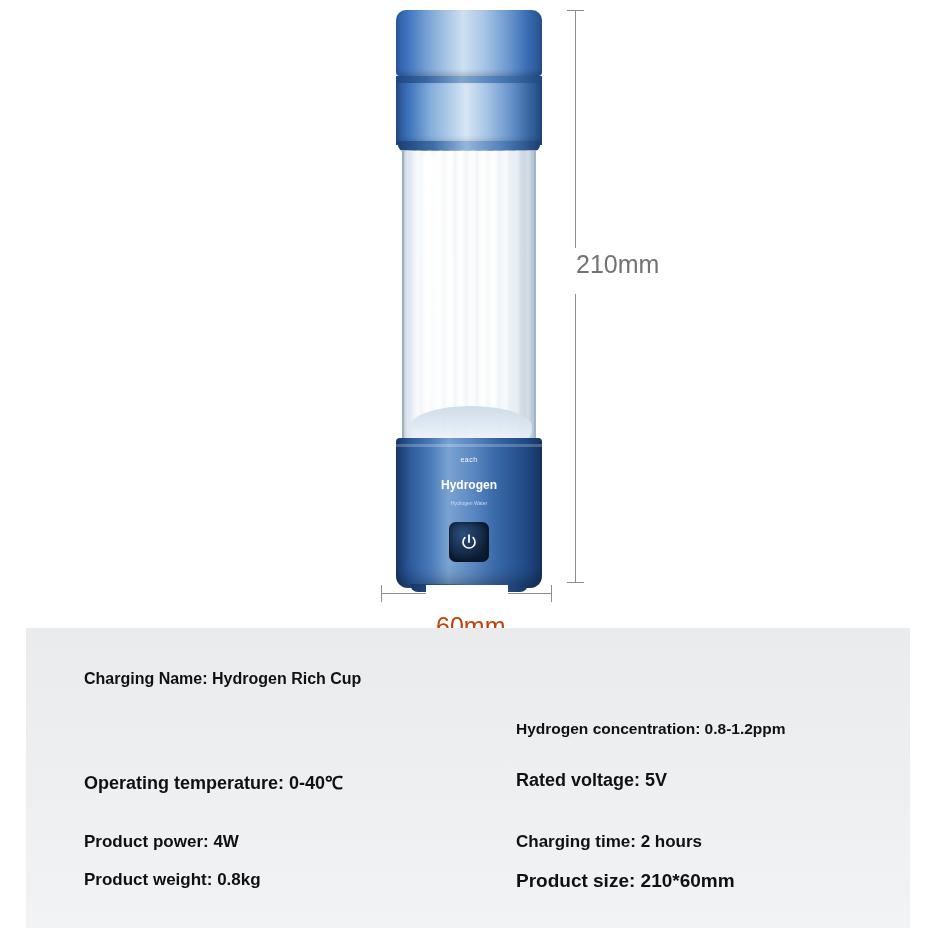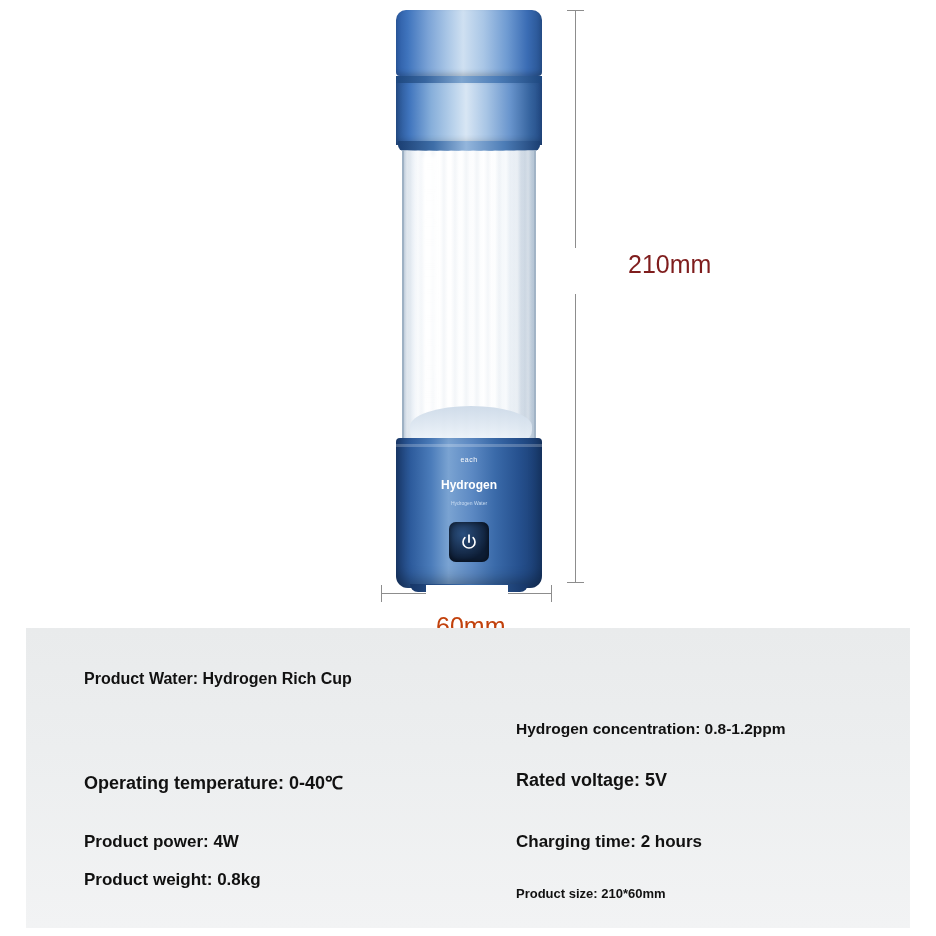--- a/index.html
+++ b/index.html
@@ -220,24 +220,24 @@
     position: absolute;
     left: 567px;
     width: 17px;
     height: 1px;
     background: #8d8d8d;
   }
   .dim-v-cap-top { top: 10px; }
   .dim-v-cap-bot { top: 582px; }
   .dim-v-label {
     position: absolute;
-    left: 628px;
+    left: 576px;
     top: 250px;
     font-size: 25px;
-    color: #7f1d1d;
+    color: #737373;
   }
   .dim-v-gapmask {
     position: absolute;
     left: 568px;
     top: 248px;
     width: 16px;
     height: 46px;
     background: #ffffff;
   }
 
@@ -300,21 +300,21 @@
   .s-row1 { top: 42px; }
   .s-row2 { top: 92px; }
   .s-row3 { top: 142px; text-align: right; }
   .s-row4 { top: 204px; }
   .s-row5 { top: 242px; padding-left: 24px; }
 
   .fs-15 { font-size: 15.5px; font-weight: bold; }
   .fs-16 { font-size: 16px; font-weight: bold; }
   .fs-17 { font-size: 17px; font-weight: bold; }
   .fs-18 { font-size: 18px; font-weight: bold; }
-  .fs-19 { font-size: 13px; font-weight: bold; margin-top: 16px; }
+  .fs-19 { font-size: 19px; font-weight: bold; }
 </style>
 </head>
 <body>
 
 <div class="photo-area">
 
   <div class="bottle">
 
     <div class="cap-top"></div>
     <div class="cap-gap"></div>
@@ -352,21 +352,21 @@
   <div class="dim-h-line"></div>
   <div class="dim-h-left"></div>
   <div class="dim-h-right"></div>
   <div class="dim-h-gapmask"></div>
   <div class="dim-h-label">60mm</div>
 </div>
 
 <div class="spec-panel">
 
   <div class="spec-row s-row1">
-    <div class="spec-cell col-left fs-16">Product Water: Hydrogen Rich Cup</div>
+    <div class="spec-cell col-left fs-16">Charging Name: Hydrogen Rich Cup</div>
   </div>
 
   <div class="spec-row s-row2">
     <div class="spec-cell col-right fs-15">Hydrogen concentration: 0.8-1.2ppm</div>
   </div>
 
   <div class="spec-row s-row3">
     <div class="spec-cell col-left fs-18">Operating temperature: 0-40℃</div>
     <div class="spec-cell col-right fs-18">Rated voltage: 5V</div>
   </div>

